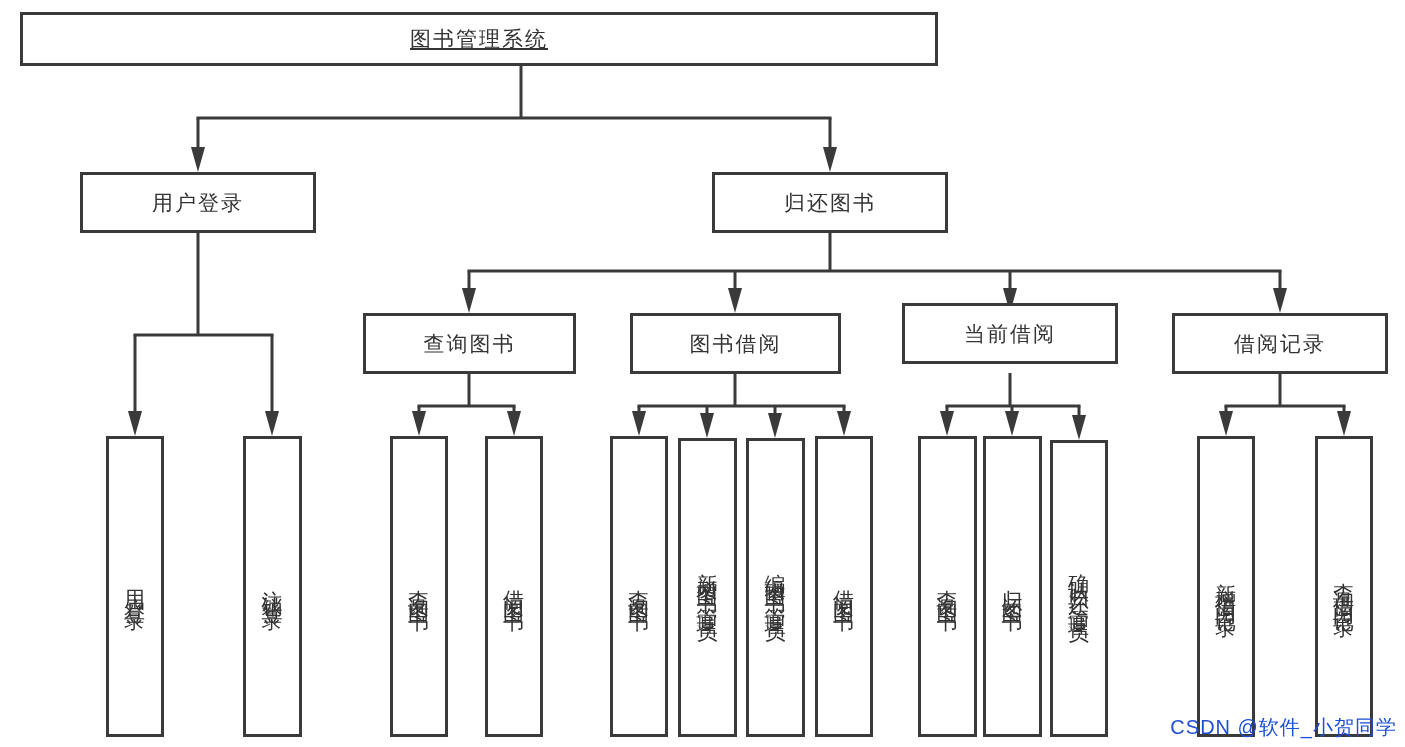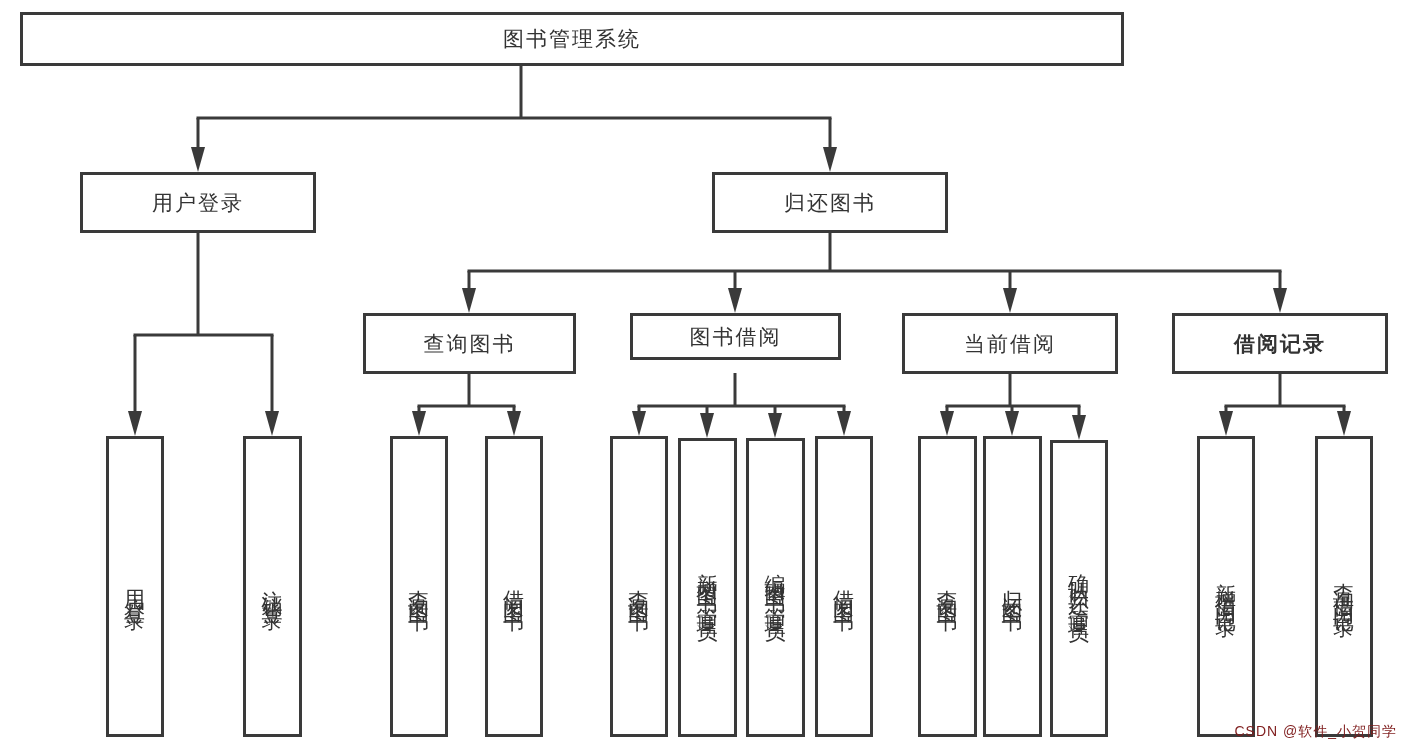--- a/index.html
+++ b/index.html
@@ -38,22 +38,22 @@
     text-orientation: mixed;
     font-size: 21px;
     letter-spacing: 7px;
     color: #333333;
     line-height: 1.1;
   }
   #watermark {
     position: absolute;
     right: 8px;
     bottom: 6px;
-    font-size: 14px;
-    color: #7f1d1d;
+    font-size: 20px;
+    color: #1d4ed8;
     z-index: 3;
     white-space: nowrap;
     letter-spacing: 1px;
   }
 </style>
 </head>
 <body>
 
 <div id="canvas">
 
@@ -105,41 +105,41 @@
       <line x1="1012" y1="406" x2="1012" y2="418" stroke="#3a3a3a" stroke-width="3"></line>
       <polygon points="1005,411 1019,411 1012,436" fill="#3a3a3a"></polygon>
       <line x1="1079" y1="406" x2="1079" y2="422" stroke="#3a3a3a" stroke-width="3"></line>
       <polygon points="1072,415 1086,415 1079,440" fill="#3a3a3a"></polygon>
       <line x1="1226" y1="406" x2="1226" y2="418" stroke="#3a3a3a" stroke-width="3"></line>
       <polygon points="1219,411 1233,411 1226,436" fill="#3a3a3a"></polygon>
       <line x1="1344" y1="406" x2="1344" y2="418" stroke="#3a3a3a" stroke-width="3"></line>
       <polygon points="1337,411 1351,411 1344,436" fill="#3a3a3a"></polygon>
     </svg>
 
-  <div class="node" style="left:20px; top:12px; width:1104px; height:54px;">
+  <div class="node" style="left:20px; top:12px; width:918px; height:54px;text-decoration:underline;">
     <span class="h-label">图书管理系统</span>
   </div>
 
   <div class="node" style="left:80px; top:172px; width:236px; height:61px;">
     <span class="h-label">用户登录</span>
   </div>
   <div class="node" style="left:712px; top:172px; width:236px; height:61px;">
     <span class="h-label">归还图书</span>
   </div>
 
   <div class="node" style="left:363px; top:313px; width:213px; height:61px;">
     <span class="h-label">查询图书</span>
   </div>
-  <div class="node" style="left:630px; top:313px; width:211px; height:47px;">
+  <div class="node" style="left:630px; top:313px; width:211px; height:61px;">
     <span class="h-label">图书借阅</span>
   </div>
-  <div class="node" style="left:902px; top:313px; width:216px; height:61px;">
+  <div class="node" style="left:902px; top:303px; width:216px; height:61px;">
     <span class="h-label">当前借阅</span>
   </div>
-  <div class="node" style="left:1172px; top:313px; width:216px; height:61px;font-weight:bold;">
+  <div class="node" style="left:1172px; top:313px; width:216px; height:61px;">
     <span class="h-label">借阅记录</span>
   </div>
 
   <div class="node" style="left:106px; top:436px; width:58px; height:301px;">
     <span class="v-label">用户登录</span>
   </div>
   <div class="node" style="left:243px; top:436px; width:59px; height:301px;">
     <span class="v-label">注销登录</span>
   </div>
 

